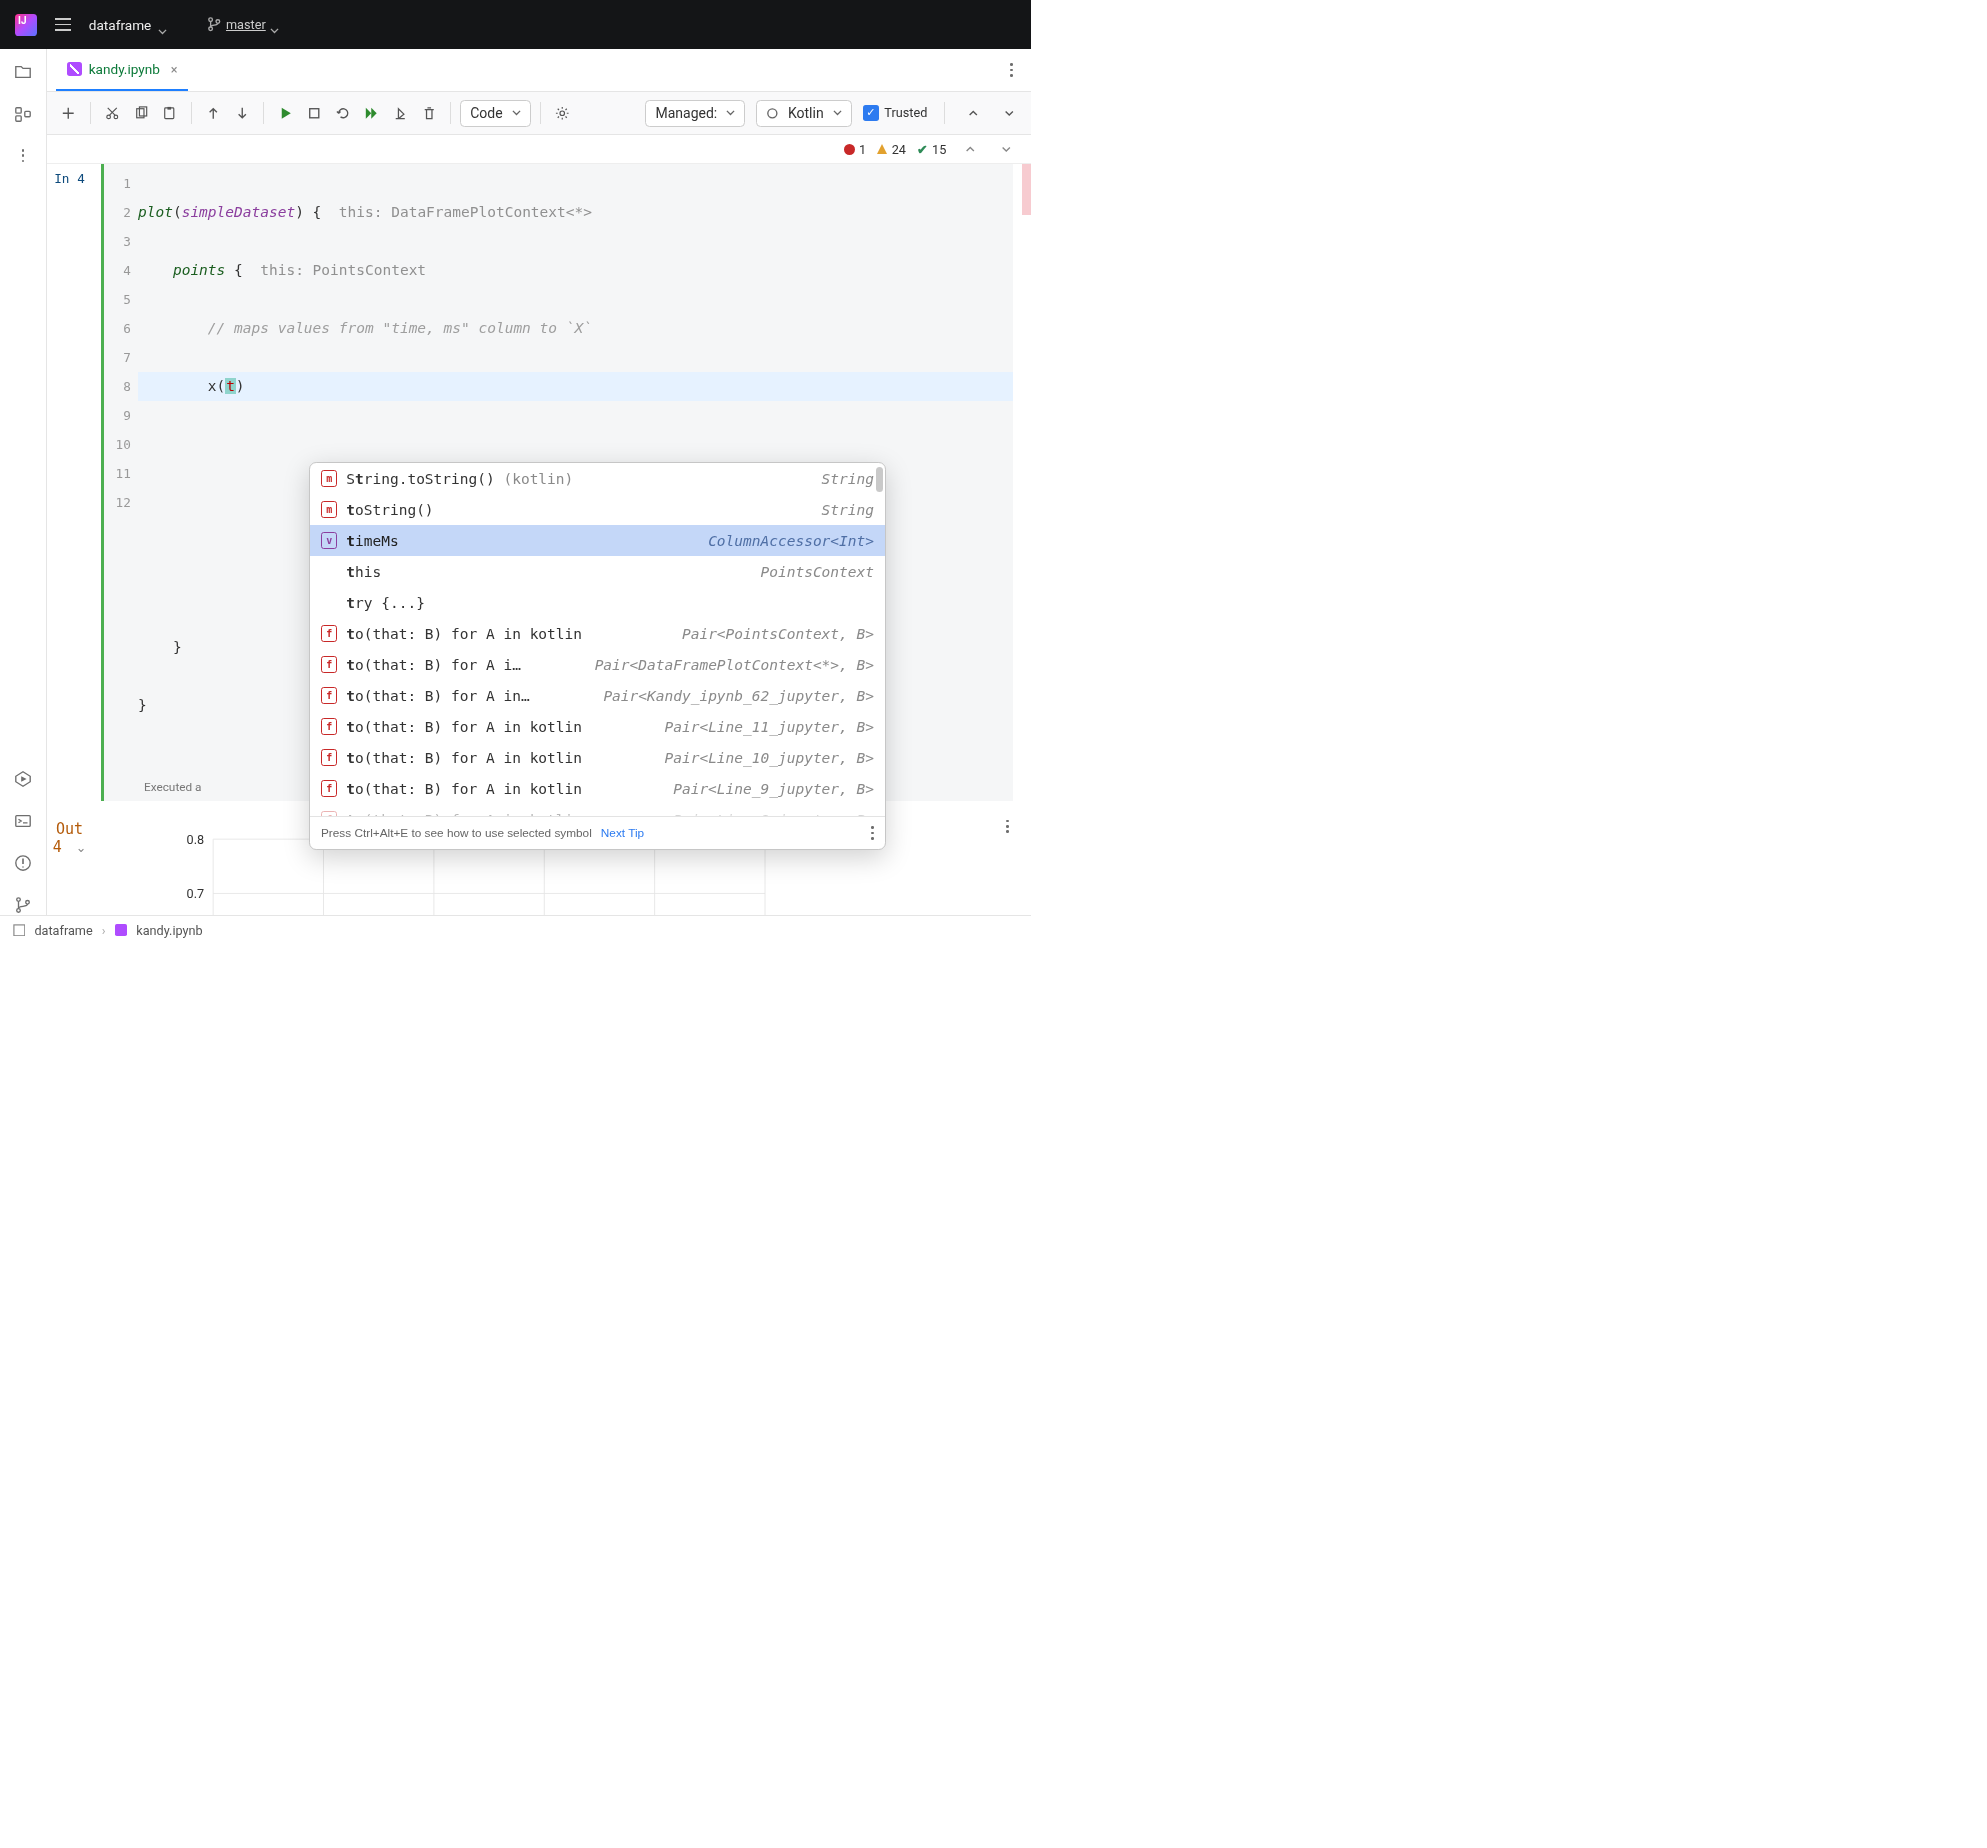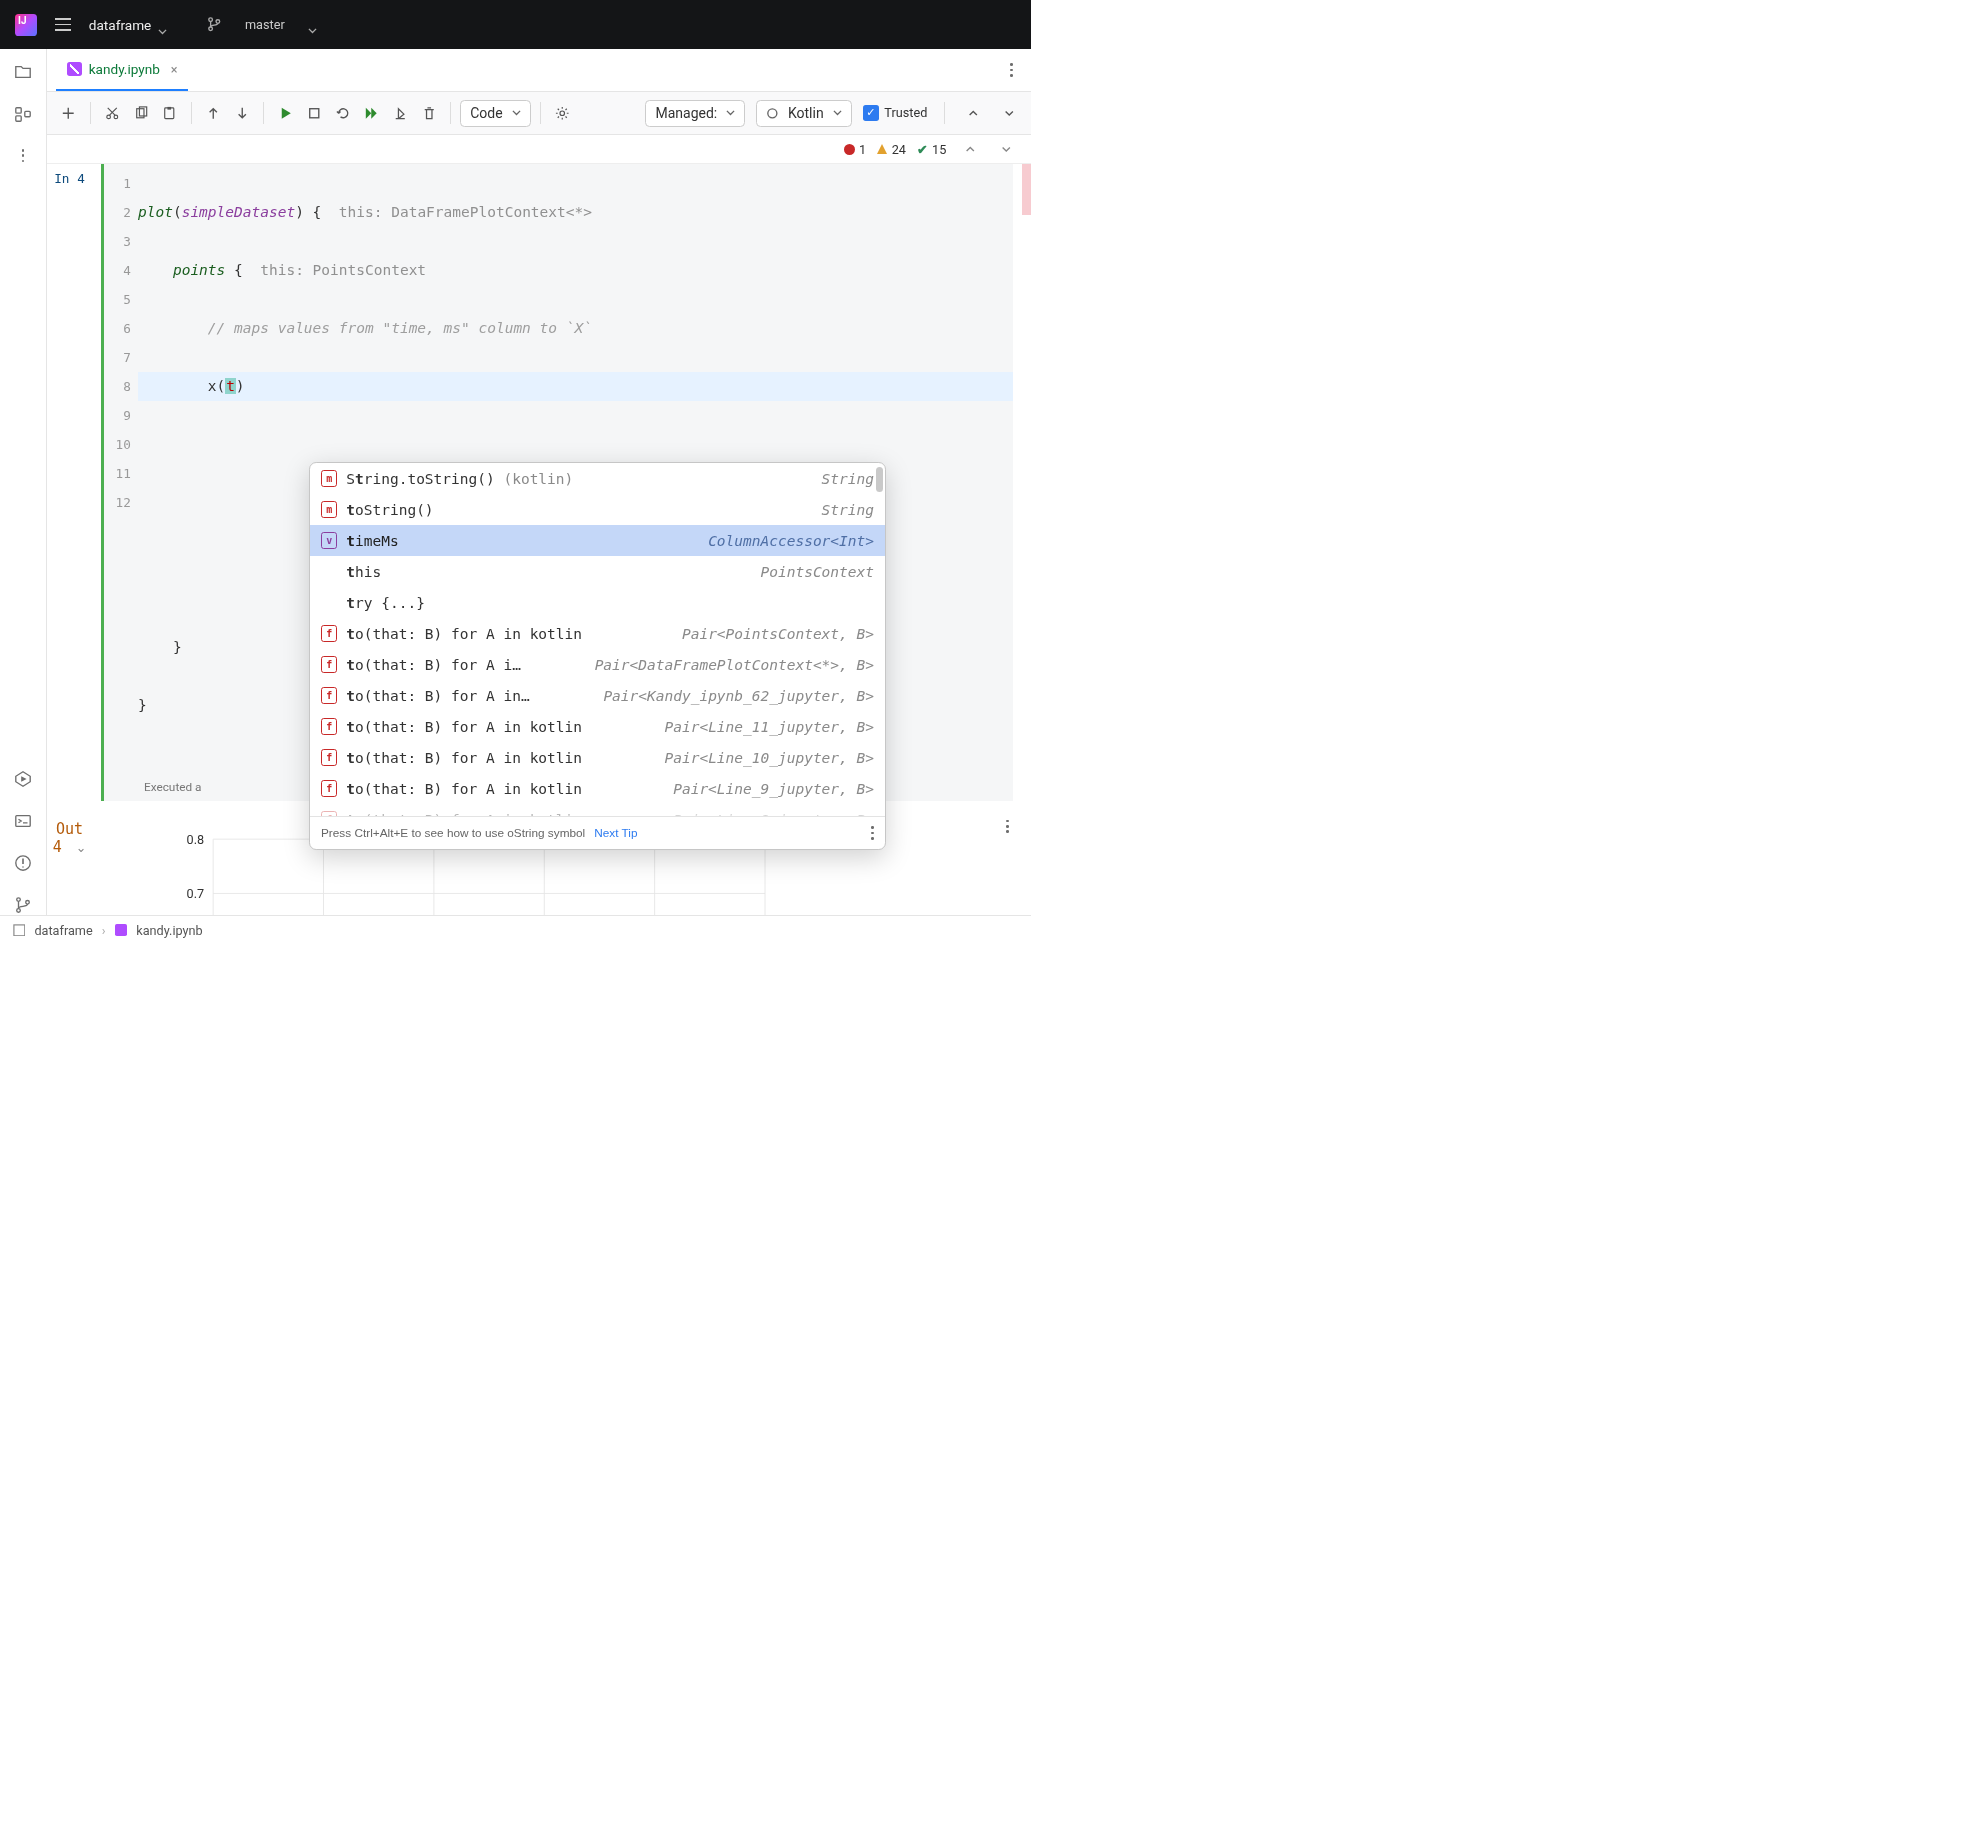--- a/index.html
+++ b/index.html
@@ -25,21 +25,21 @@
   background: linear-gradient(135deg, #ff318c 0%, #af4cff 50%, #5b73ff 100%);
   border-radius: 3.6px;
   position: relative;
 }
 .logo-ij::after { content: "IJ"; font-size: 10px; font-weight: bold; color: #fff; position: absolute; top: 1.8px; left: 3.6px; }
 .hamburger { display: flex; flex-direction: column; gap: 3.6px; cursor: pointer; }
 .hamburger span { width: 16.3px; height: 1.8px; background: #ccc; }
 .title-dd { display: flex; align-items: center; gap: 7.2px; color: #eee; font-size: 13.6px; cursor: pointer; }
 .chev { width: 9px; height: 5.4px; }
 .chev svg { width: 100%; height: 100%; }
-.branch-dd { display: flex; align-items: center; gap: 23px; margin-left: 22px; color: #ccc; cursor: pointer; }
+.branch-dd { display: flex; align-items: center; gap: 4px; margin-left: 22px; color: #ccc; cursor: pointer; text-decoration: underline; }
 .body-row { flex: 1; display: flex; min-height: 0; }
 .leftbar {
   width: 47px;
   border-right: 0.9px solid #e5e5e5;
   display: flex;
   flex-direction: column;
   align-items: center;
   padding-top: 12.7px;
   gap: 22px;
   background: #fff;
@@ -585,21 +585,21 @@
                 <span class="comp-text"><span class="comp-b">t</span>o(that: B) for A in kotlin</span>
                 <span class="comp-type">Pair&lt;Line_9_jupyter, B&gt;</span>
               </div>
               <div class="comp-item comp-cut">
                 <span class="comp-ic f">f</span>
                 <span class="comp-text"><span class="comp-b">t</span>o(that: B) for A in kotlin</span>
                 <span class="comp-type">Pair&lt;Line_8_jupyter, B&gt;</span>
               </div>
             </div>
           <div class="comp-footer">
-            <span>Press Ctrl+Alt+E to see how to use oString symbol</span>
+            <span>Press Ctrl+Alt+E to see how to use selected symbol</span>
             <span class="link">Next Tip</span>
             <span class="fdots">
                 <div class="vdots">
                   <span></span>
                   <span></span>
                   <span></span>
                 </div>
               </span>
           </div>
         </div>

